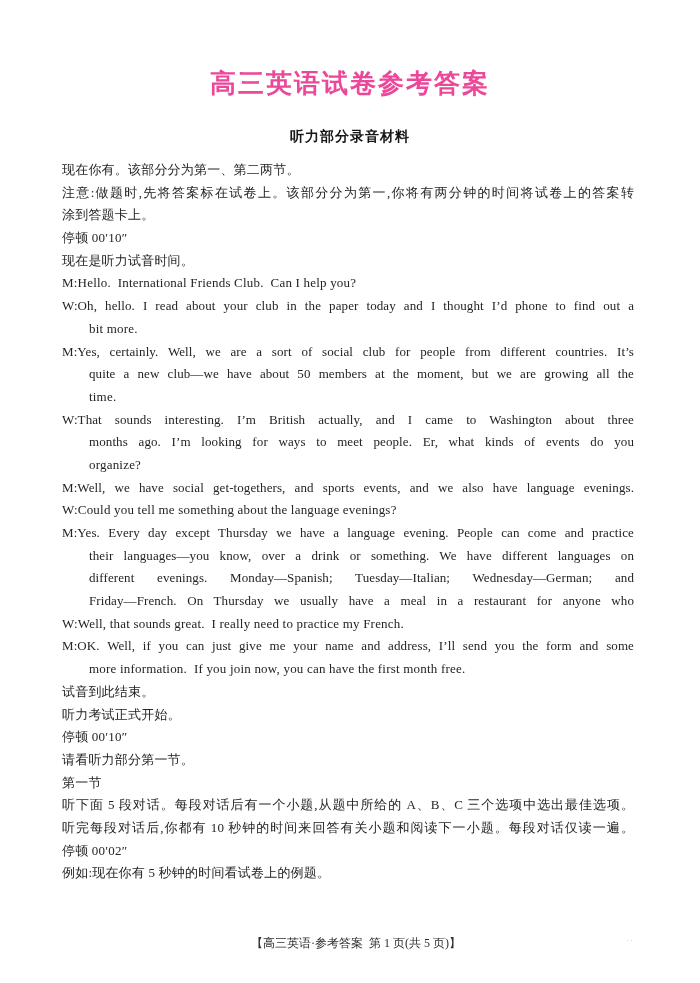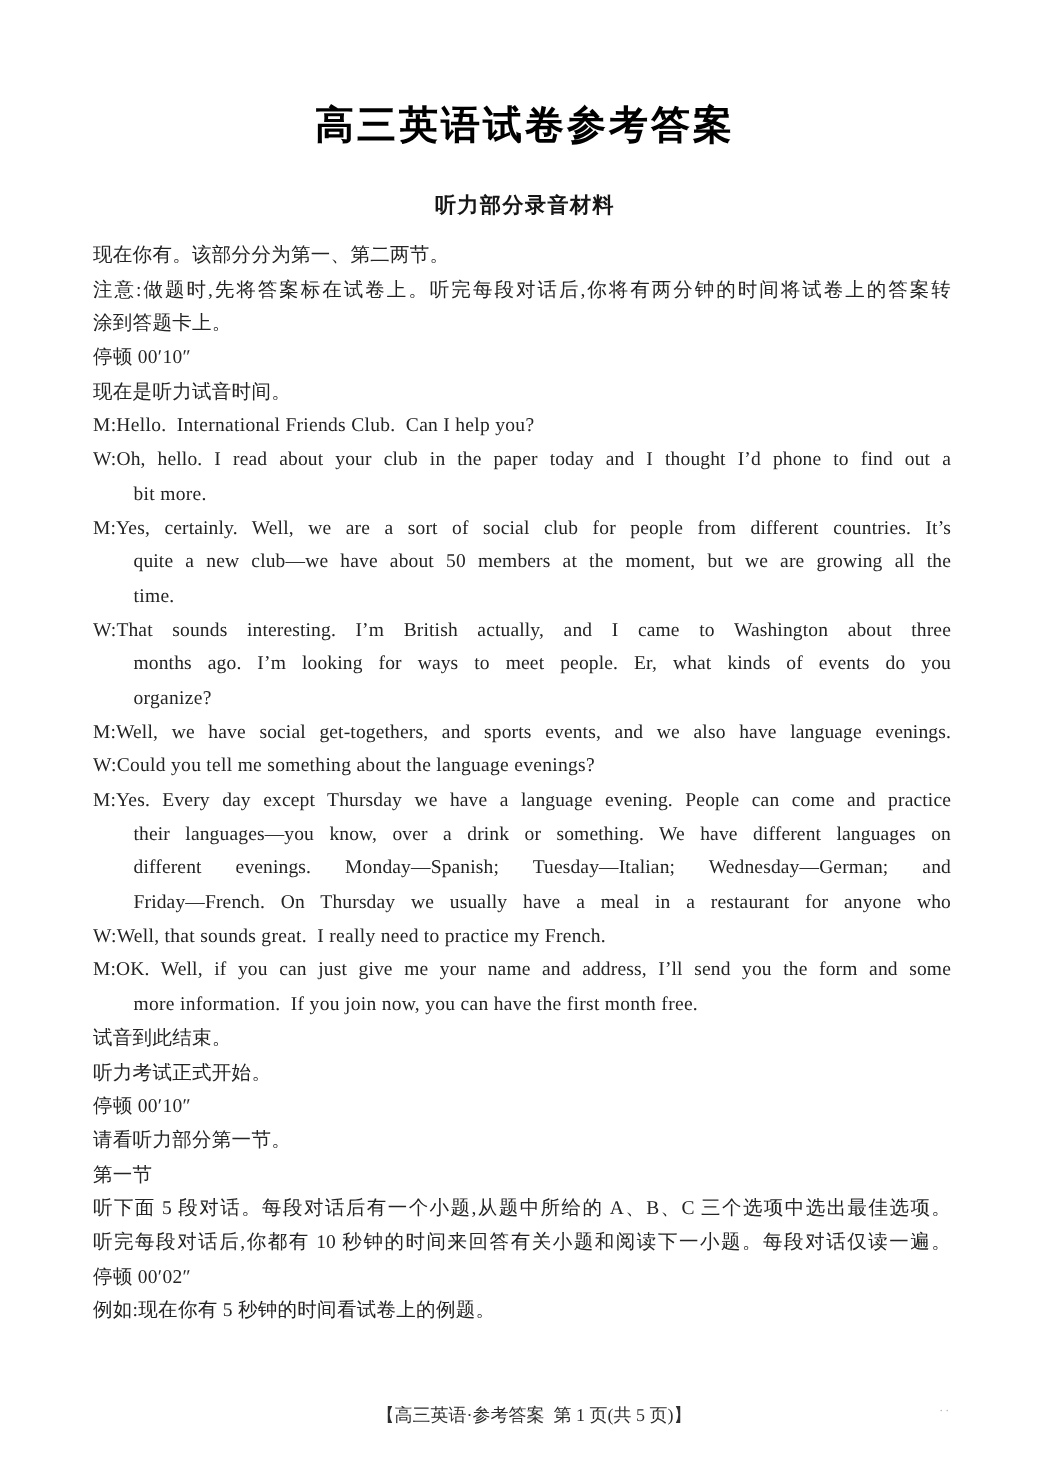--- a/index.html
+++ b/index.html
@@ -21,21 +21,21 @@
     top: 66px;
     left: 0;
     right: 0;
     margin: 0;
     text-align: center;
     font-family: "Liberation Sans", "DejaVu Sans", sans-serif;
     font-weight: 700;
     font-size: 26px;
     line-height: 34px;
     letter-spacing: 2px;
-    color: #000000;
+    color: #ec4899;
   }
   .subtitle {
     position: absolute;
     top: 128px;
     left: 0;
     right: 0;
     margin: 0;
     text-align: center;
     font-family: "Liberation Sans", "DejaVu Sans", sans-serif;
     font-weight: 700;
@@ -91,21 +91,21 @@
 <body>
 
 <div class="page">
 
   <h1 class="title">高三英语试卷参考答案</h1>
 
   <h2 class="subtitle">听力部分录音材料</h2>
 
   <div class="transcript">
       <div class="line">现在你有。该部分分为第一、第二两节。</div>
-      <div class="line just">注意:做题时,先将答案标在试卷上。听完每段对话后,你将有两分钟的时间将试卷上的答案转</div>
+      <div class="line just">注意:做题时,先将答案标在试卷上。该部分分为第一,你将有两分钟的时间将试卷上的答案转</div>
       <div class="line">涂到答题卡上。</div>
       <div class="line">停顿 00′10″</div>
       <div class="line">现在是听力试音时间。</div>
       <div class="line">M:Hello.  International Friends Club.  Can I help you?</div>
       <div class="line just">W:Oh, hello. I read about your club in the paper today and I thought I’d phone to find out a</div>
       <div class="line hang">bit more.</div>
       <div class="line just">M:Yes, certainly. Well, we are a sort of social club for people from different countries. It’s</div>
       <div class="line hang just">quite a new club—we have about 50 members at the moment, but we are growing all the</div>
       <div class="line hang">time.</div>
       <div class="line just">W:That sounds interesting. I’m British actually, and I came to Washington about three</div>

